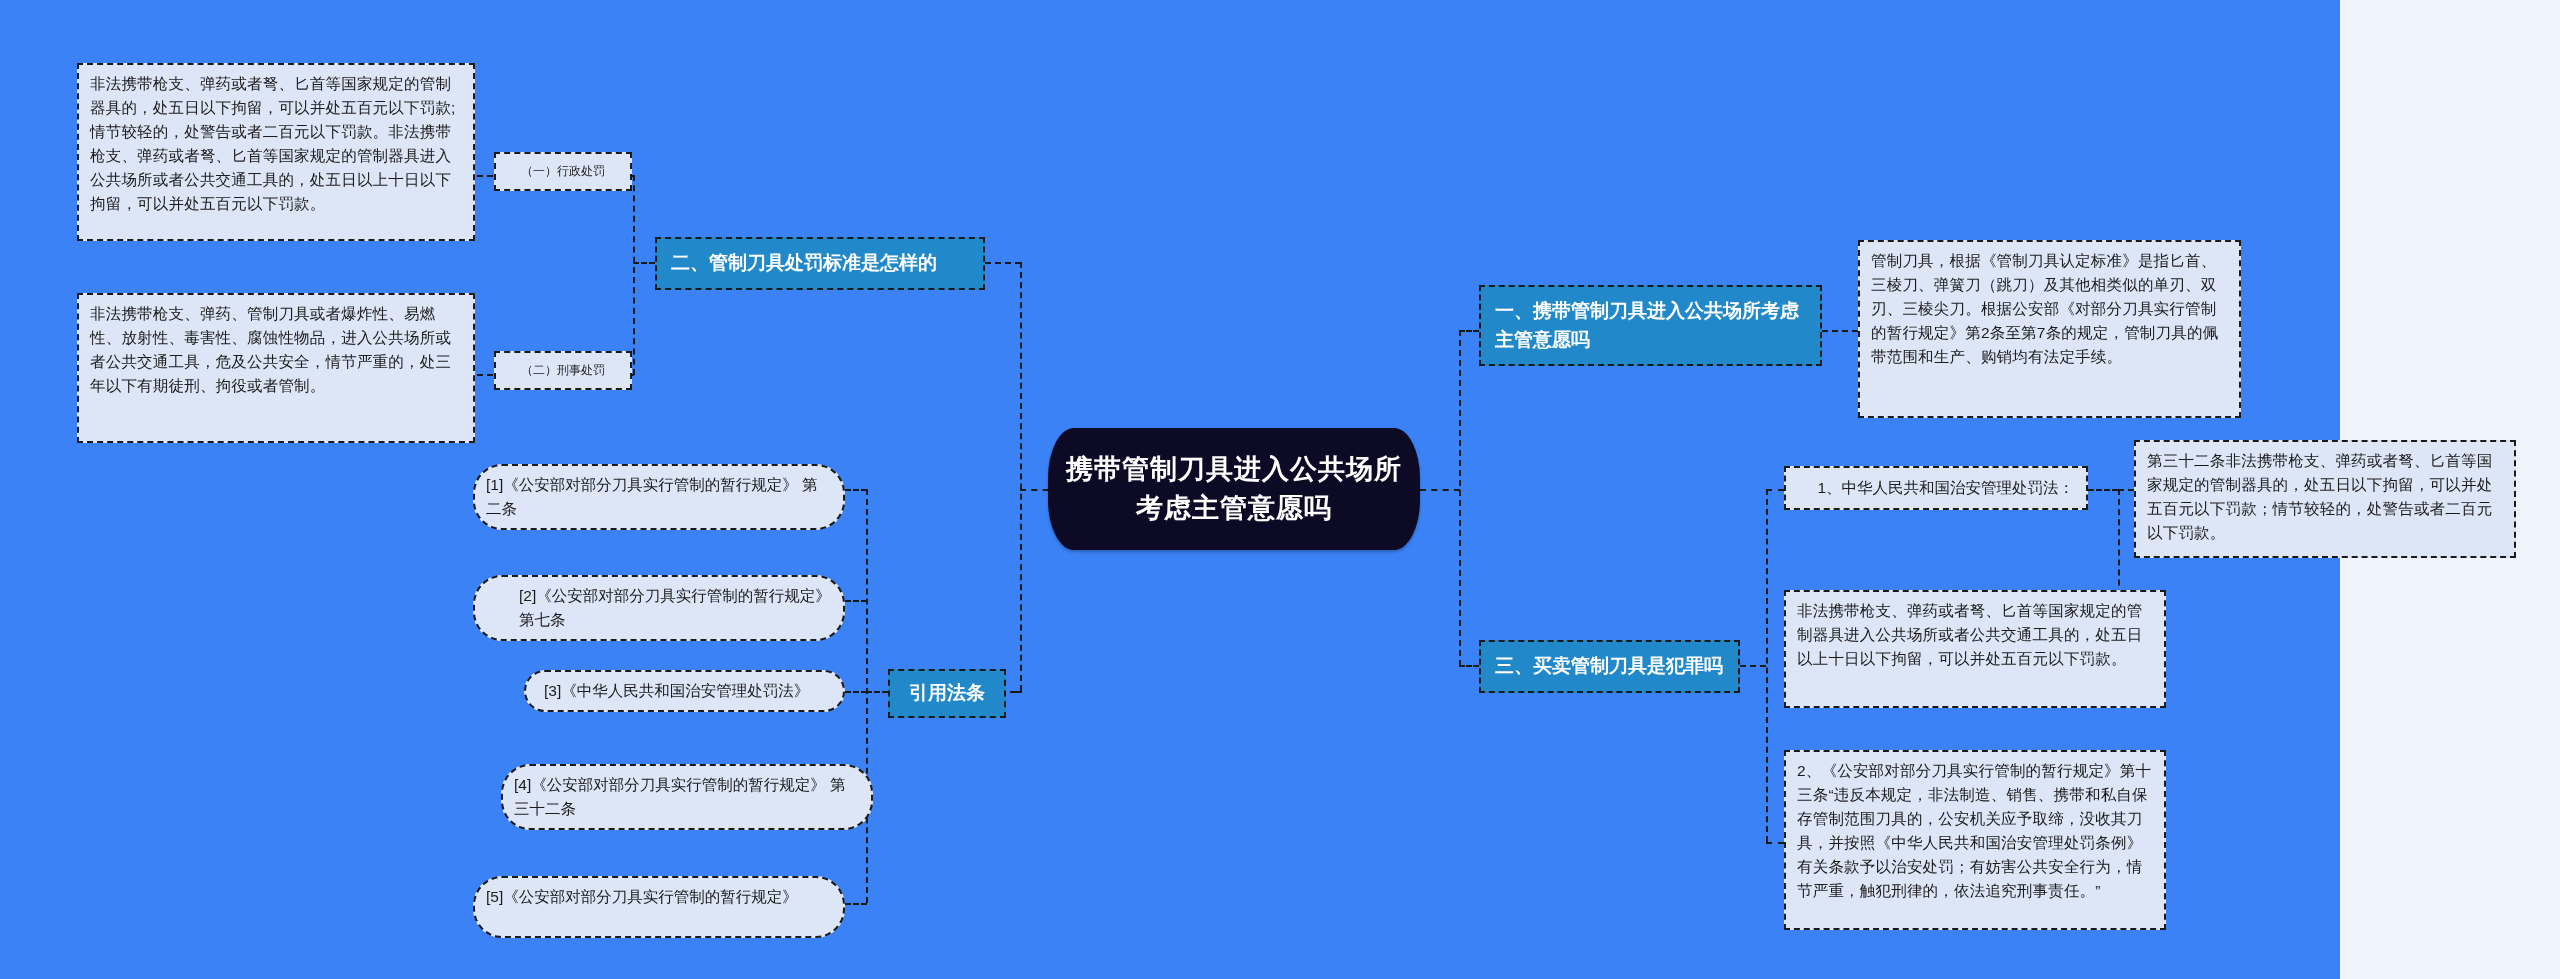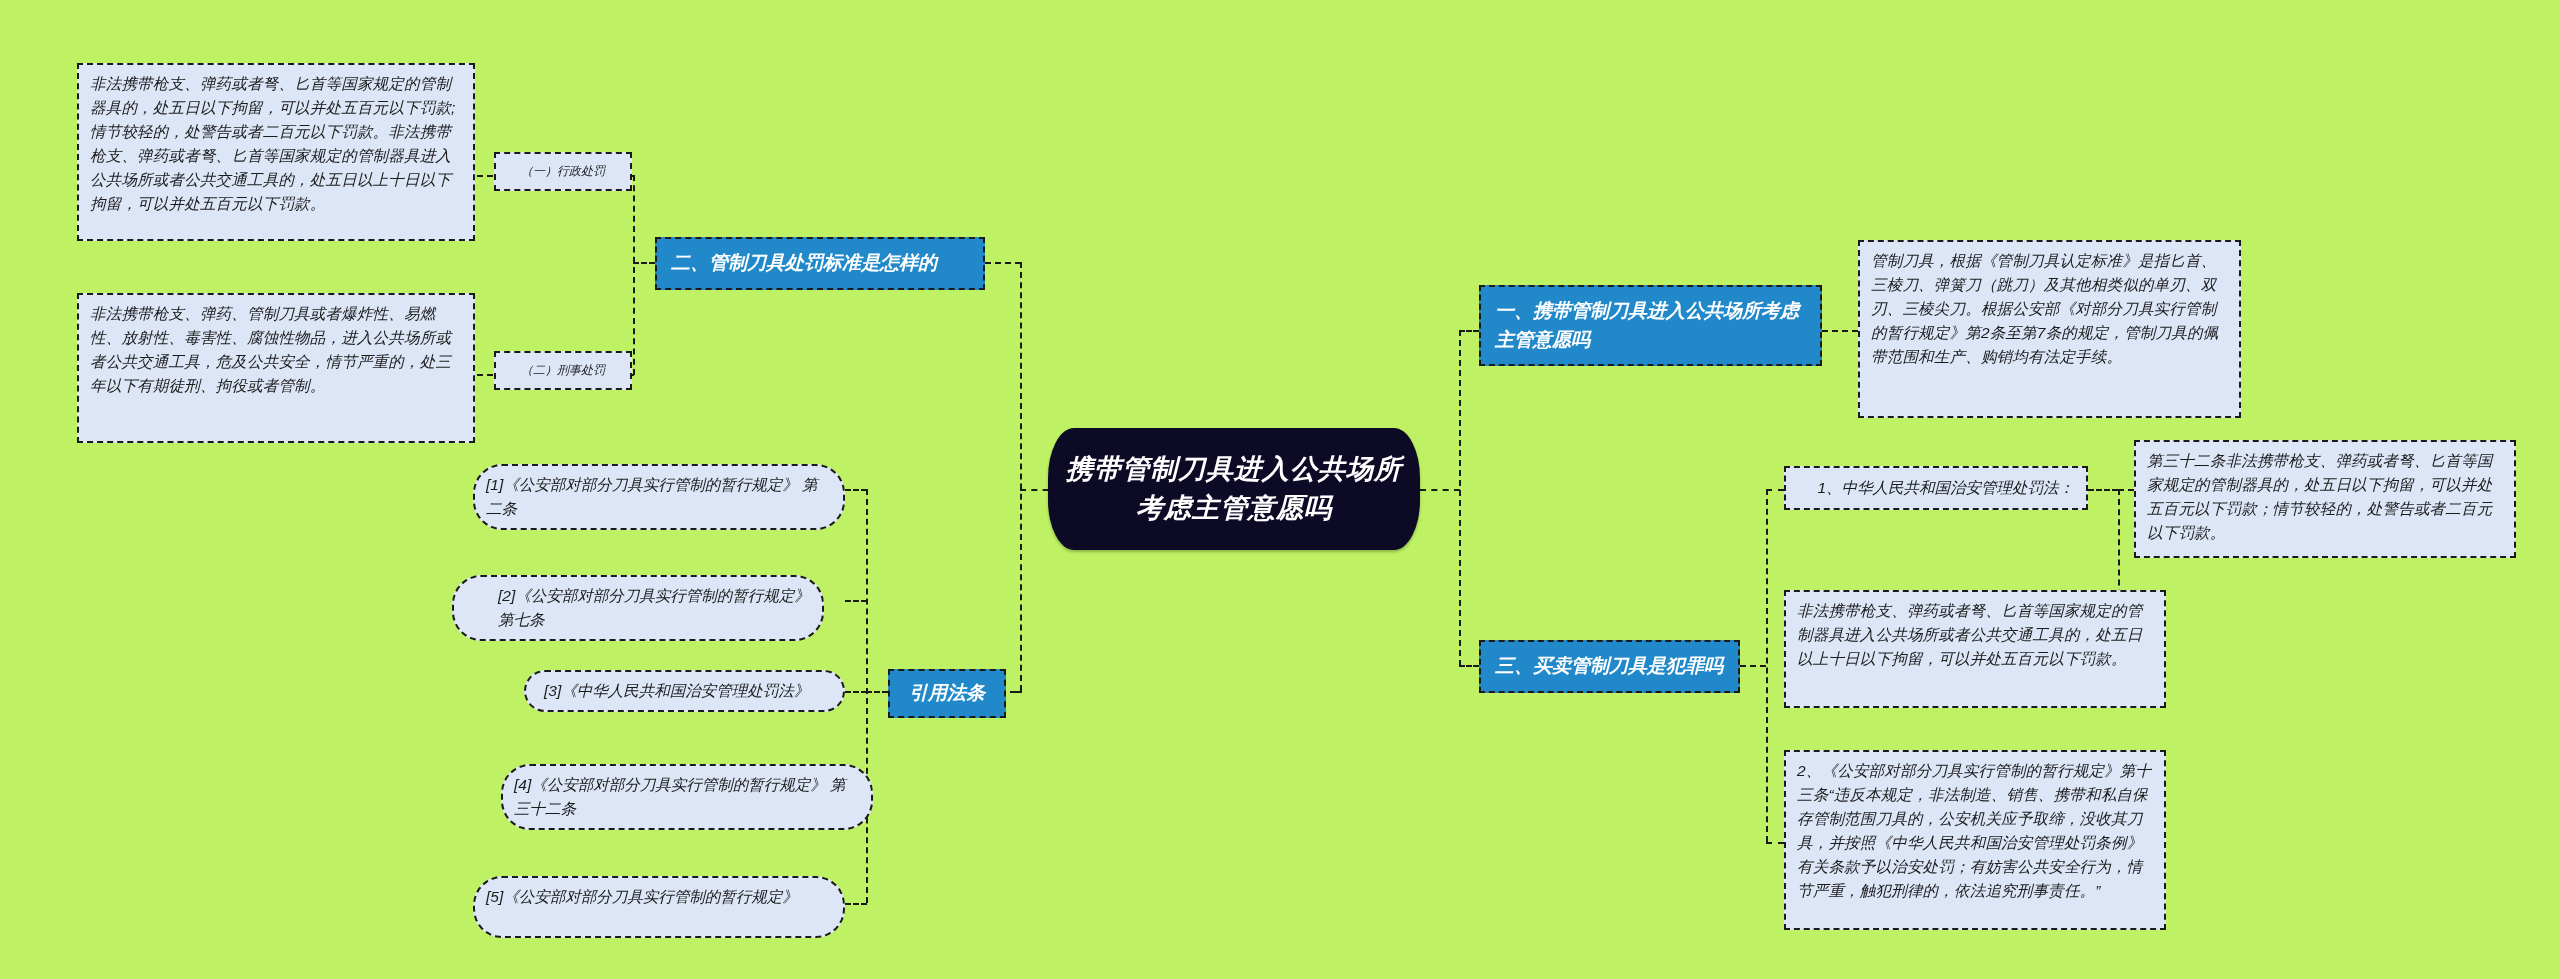--- a/index.html
+++ b/index.html
@@ -5,24 +5,23 @@
   * { box-sizing: border-box; margin: 0; padding: 0; }
   html, body {
     width: 2560px;
     height: 979px;
     overflow: hidden;
     background: #eef3fc;
     font-family: "Liberation Sans", "DejaVu Sans", sans-serif;
   }
   #canvas {
     position: relative;
-    width: 2560px;
+    width: 2340px;
     height: 979px;
-    background: #bef264;
-    font-style: italic;
+    background: #3b82f6;
   }
 
   
   .node {
     position: absolute;
     border: 2px dashed #1a1a1a;
     background: #dde6f7;
     color: #1b1b1b;
     line-height: 1.55;
     padding: 7px 11px;
@@ -127,21 +126,21 @@
   <div class="node plain" style="left:77px; top:293px; width:398px; min-height:150px;">非法携带枪支、弹药、管制刀具或者爆炸性、易燃性、放射性、毒害性、腐蚀性物品，进入公共场所或者公共交通工具，危及公共安全，情节严重的，处三年以下有期徒刑、拘役或者管制。</div>
 
   <div class="node label" style="left:494px; top:152px; width:138px;">（一）行政处罚</div>
 
   <div class="node label" style="left:494px; top:351px; width:138px;">（二）刑事处罚</div>
 
   <div class="node blue" style="left:655px; top:237px; width:330px; text-align:left;">二、管制刀具处罚标准是怎样的</div>
 
   <div class="node ref" style="left:473px; top:464px; width:372px; min-height:62px;">[1]《公安部对部分刀具实行管制的暂行规定》 第二条</div>
 
-  <div class="node ref" style="left:452px; top:575px; width:372px; min-height:62px;padding-left:44px;">[2]《公安部对部分刀具实行管制的暂行规定》 第七条</div>
+  <div class="node ref" style="left:473px; top:575px; width:372px; min-height:62px;padding-left:44px;">[2]《公安部对部分刀具实行管制的暂行规定》 第七条</div>
 
   <div class="node ref" style="left:524px; top:670px; width:321px; min-height:42px; padding-left:18px;">[3]《中华人民共和国治安管理处罚法》</div>
 
   <div class="node ref" style="left:473px; top:764px; width:372px; min-height:62px;margin-left:28px;">[4]《公安部对部分刀具实行管制的暂行规定》 第三十二条</div>
 
   <div class="node ref" style="left:473px; top:876px; width:372px; min-height:62px;">[5]《公安部对部分刀具实行管制的暂行规定》</div>
 
   <div class="node blue" style="left:888px; top:669px; width:118px; text-align:center; padding:8px 10px;">引用法条</div>
 
   <div class="node center" style="left:1048px; top:428px; width:372px; height:122px;">携带管制刀具进入公共场所考虑主管意愿吗</div>

